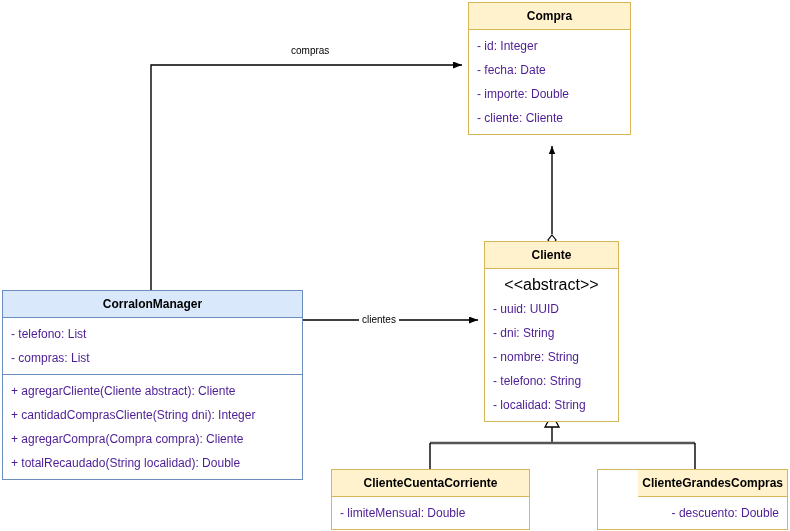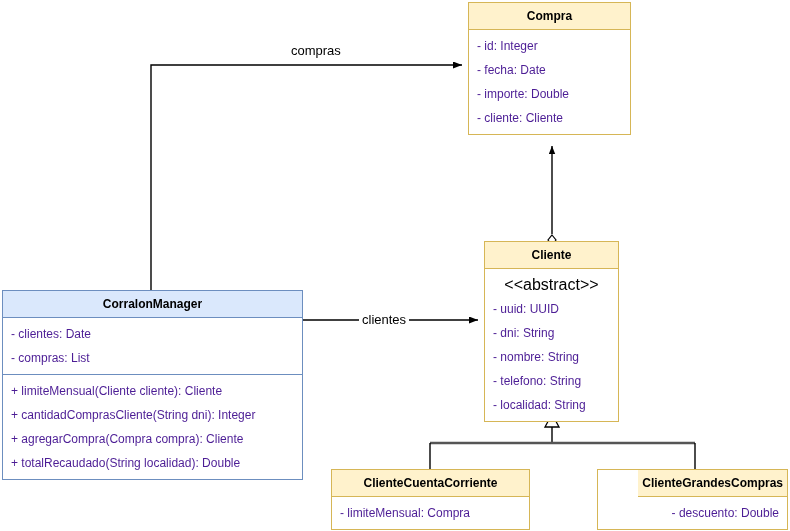--- a/index.html
+++ b/index.html
@@ -77,21 +77,21 @@
     box-sizing: border-box;
     padding: 5px 8px 5px 8px;
     font-size: 16px;
     line-height: 14px;
     text-align: center;
     white-space: nowrap;
     color: #000;
   }
   .edge-label {
     position: absolute;
-    font-size: 13px;
+    font-size: 10px;
     line-height: 13px;
     color: #000;
     background: #ffffff;
     padding: 0 3px;
     white-space: nowrap;
   }
 </style>
 </head>
 <body>
 
@@ -147,35 +147,35 @@
       <div class="member">- dni: String</div>
       <div class="member">- nombre: String</div>
       <div class="member">- telefono: String</div>
       <div class="member">- localidad: String</div>
     </div>
   </div>
 
   <div class="uml-class blue" style="left:2px; top:290px; width:301px;">
     <div class="class-header">CorralonManager</div>
     <div class="compartment">
-      <div class="member">- clientes: Date</div>
+      <div class="member">- telefono: List</div>
       <div class="member">- compras: List</div>
     </div>
     <div class="compartment">
-      <div class="member">+ limiteMensual(Cliente cliente): Cliente</div>
+      <div class="member">+ agregarCliente(Cliente abstract): Cliente</div>
       <div class="member">+ cantidadComprasCliente(String dni): Integer</div>
       <div class="member">+ agregarCompra(Compra compra): Cliente</div>
       <div class="member">+ totalRecaudado(String localidad): Double</div>
     </div>
   </div>
 
   <div class="uml-class" style="left:331px; top:469px; width:199px;">
     <div class="class-header">ClienteCuentaCorriente</div>
     <div class="compartment">
-      <div class="member">- limiteMensual: Compra</div>
+      <div class="member">- limiteMensual: Double</div>
     </div>
   </div>
 
   <div class="uml-class" style="left:597px; top:469px; width:191px;align-items:flex-end;">
     <div class="class-header">ClienteGrandesCompras</div>
     <div class="compartment">
       <div class="member">- descuento: Double</div>
     </div>
   </div>
 

